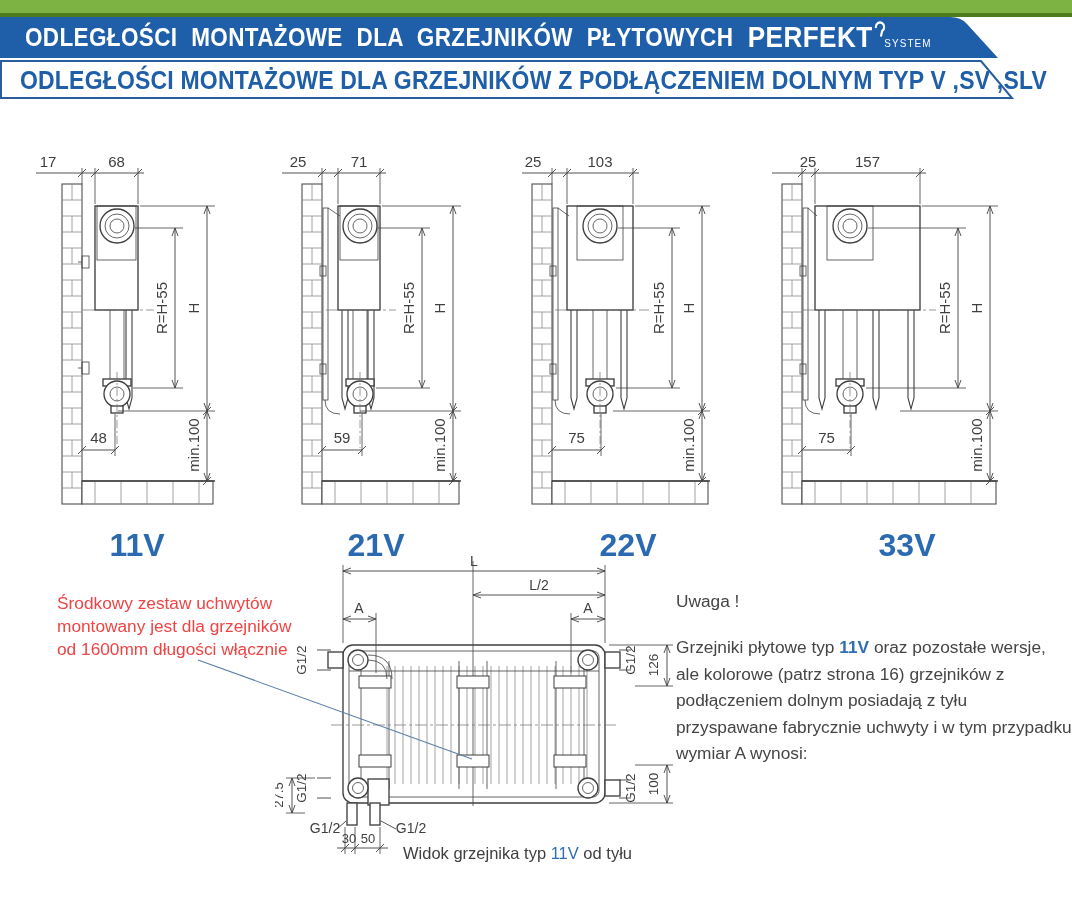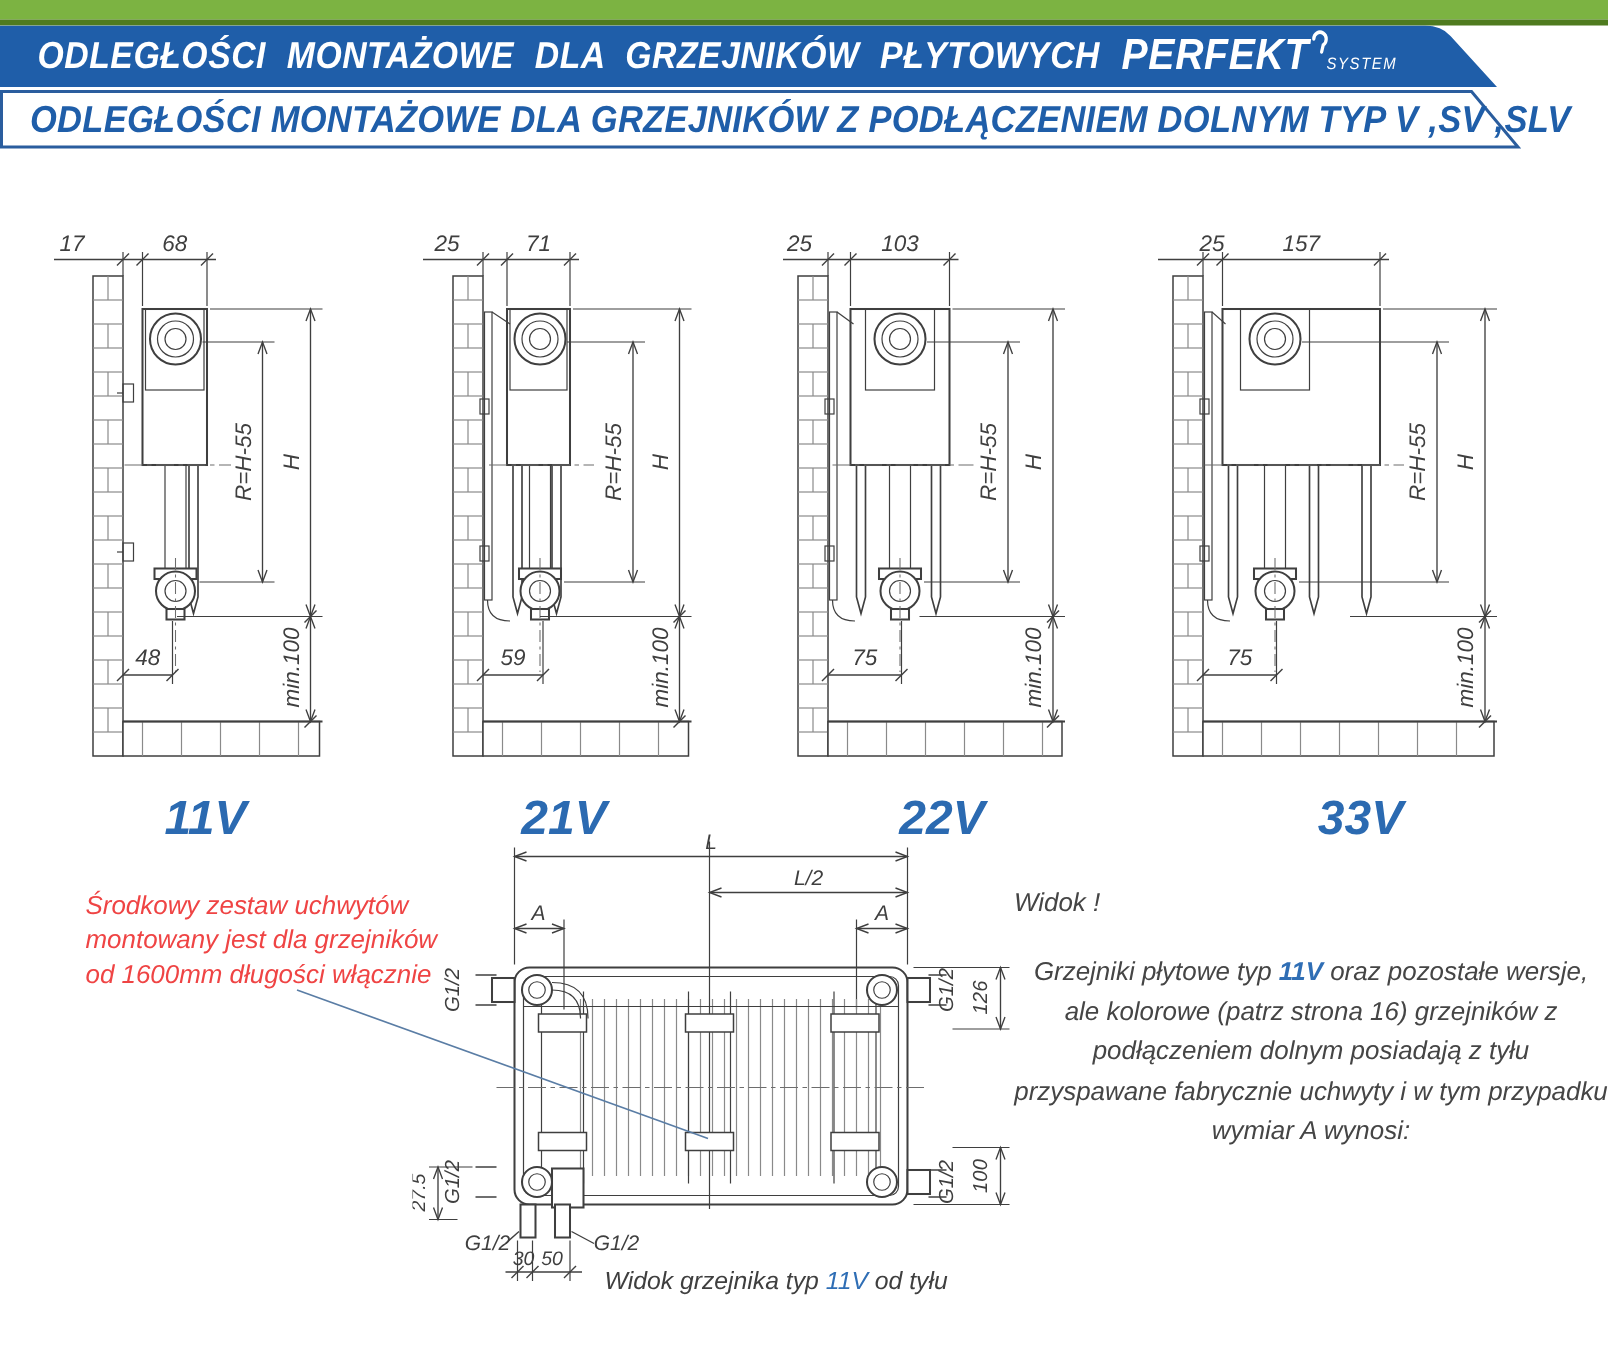--- a/index.html
+++ b/index.html
@@ -1,17 +1,17 @@
 <!DOCTYPE html>
 <html><head>
 <meta charset="utf-8">
 <style>
   html,body{margin:0;padding:0;background:#fff;}
   .page{position:relative;width:1072px;height:898px;background:#ffffff;overflow:hidden;
-        font-family:"Liberation Sans",sans-serif;font-style:italic;}
+        font-family:"Liberation Sans",sans-serif;}
   
   .green-bar{position:absolute;left:0;top:0;width:1072px;height:13px;background:#7cb342;}
   .green-bar-dark{position:absolute;left:0;top:13px;width:1072px;height:4px;background:#4f7b1f;}
   .banner-svg{position:absolute;left:0;display:block;}
   .banner1-text{position:absolute;left:25px;top:17px;height:41px;display:flex;align-items:center;color:#fff;}
   .banner1-inner{display:flex;align-items:center;transform:scaleX(.9);transform-origin:left center;white-space:nowrap;}
   .b1-title{font-weight:bold;font-size:25px;letter-spacing:.4px;word-spacing:8px;}
   .brand{display:inline-flex;align-items:flex-end;margin-left:16px;}
   .brand-name{font-weight:bold;font-size:29px;letter-spacing:.5px;line-height:29px;}
   .brand-hook{position:relative;top:-8px;margin-left:1px;}
@@ -27,21 +27,21 @@
   svg .bk{stroke:#8a8a8a;stroke-width:.8;fill:none;}
   svg .cl{stroke:#6d6d6d;stroke-width:.7;fill:none;stroke-dasharray:12 3 3 3;}
   svg text{fill:#3f3f3f;font-family:"Liberation Sans",sans-serif;}
   svg .typ{fill:#2b6ab1;font-weight:bold;}
   svg .hl2{fill:#2f6eb5;}
   
   .note-left{position:absolute;left:57px;top:592px;width:256px;font-size:17.3px;line-height:23px;color:#ef4444;}
   .note-right{position:absolute;left:676px;top:590px;width:396px;font-size:17.3px;color:#454545;}
   .note-right p{margin:0;}
   .p-uwaga{margin-bottom:22px !important;line-height:22px;}
-  .p-body{line-height:26.5px;text-align:center;}
+  .p-body{line-height:26.5px;}
   .p-case{margin-top:4px !important;line-height:29px;}
   .hl{color:#2f6eb5;font-weight:bold;}
   .leader-svg{position:absolute;pointer-events:none;}
 </style>
 </head>
 <body>
 
 <div class="page">
 
   <div class="green-bar"></div>
@@ -584,17 +584,17 @@
     <text x="128" y="306" font-size="16.5"><tspan>Widok grzejnika typ </tspan><tspan class="hl2">11V</tspan><tspan> od tyłu</tspan></text>
   </svg>
 
   <svg class="leader-svg" style="left:190px;top:652px" width="290" height="112">
     <line x1="8" y1="8" x2="282" y2="107" stroke="#5a7da5" stroke-width="1.1"></line>
   </svg>
 
   <div class="note-left">Środkowy zestaw uchwytów montowany jest dla grzejników od 1600mm długości włącznie</div>
 
   <div class="note-right">
-    <p class="p-uwaga">Widok !</p>
+    <p class="p-uwaga">Uwaga !</p>
     <p class="p-body"><span>Grzejniki płytowe typ </span><span class="hl">11V</span><span> oraz pozostałe wersje, ale kolorowe (patrz strona 16) grzejników z podłączeniem dolnym posiadają z tyłu przyspawane fabrycznie uchwyty i w tym przypadku wymiar A wynosi:</span></p>
   </div>
 
 </div>
 
 </body></html>

